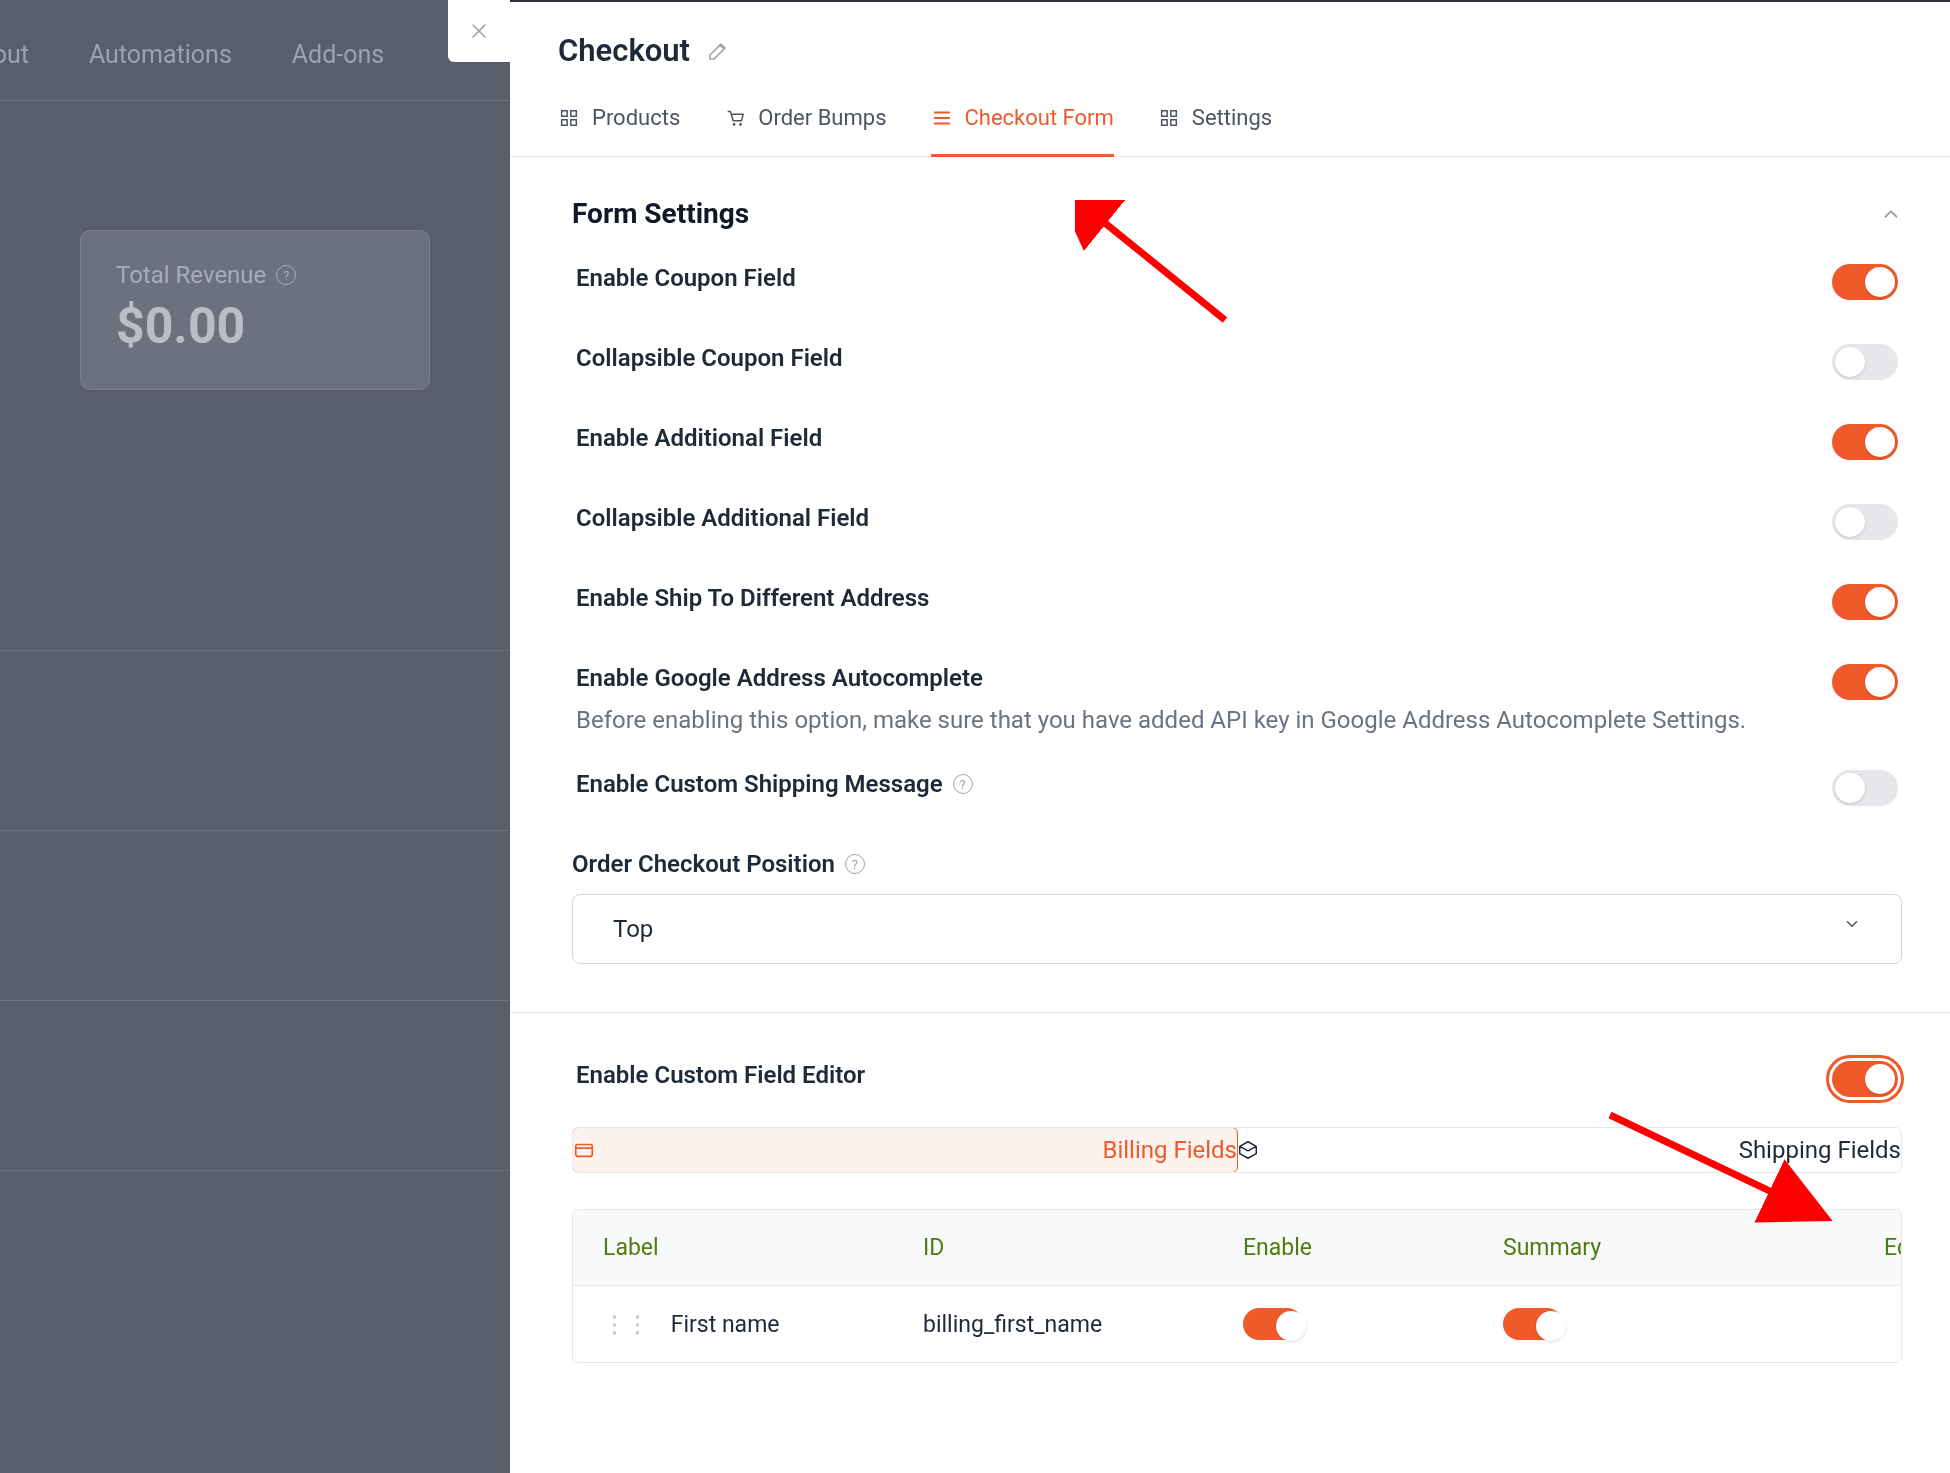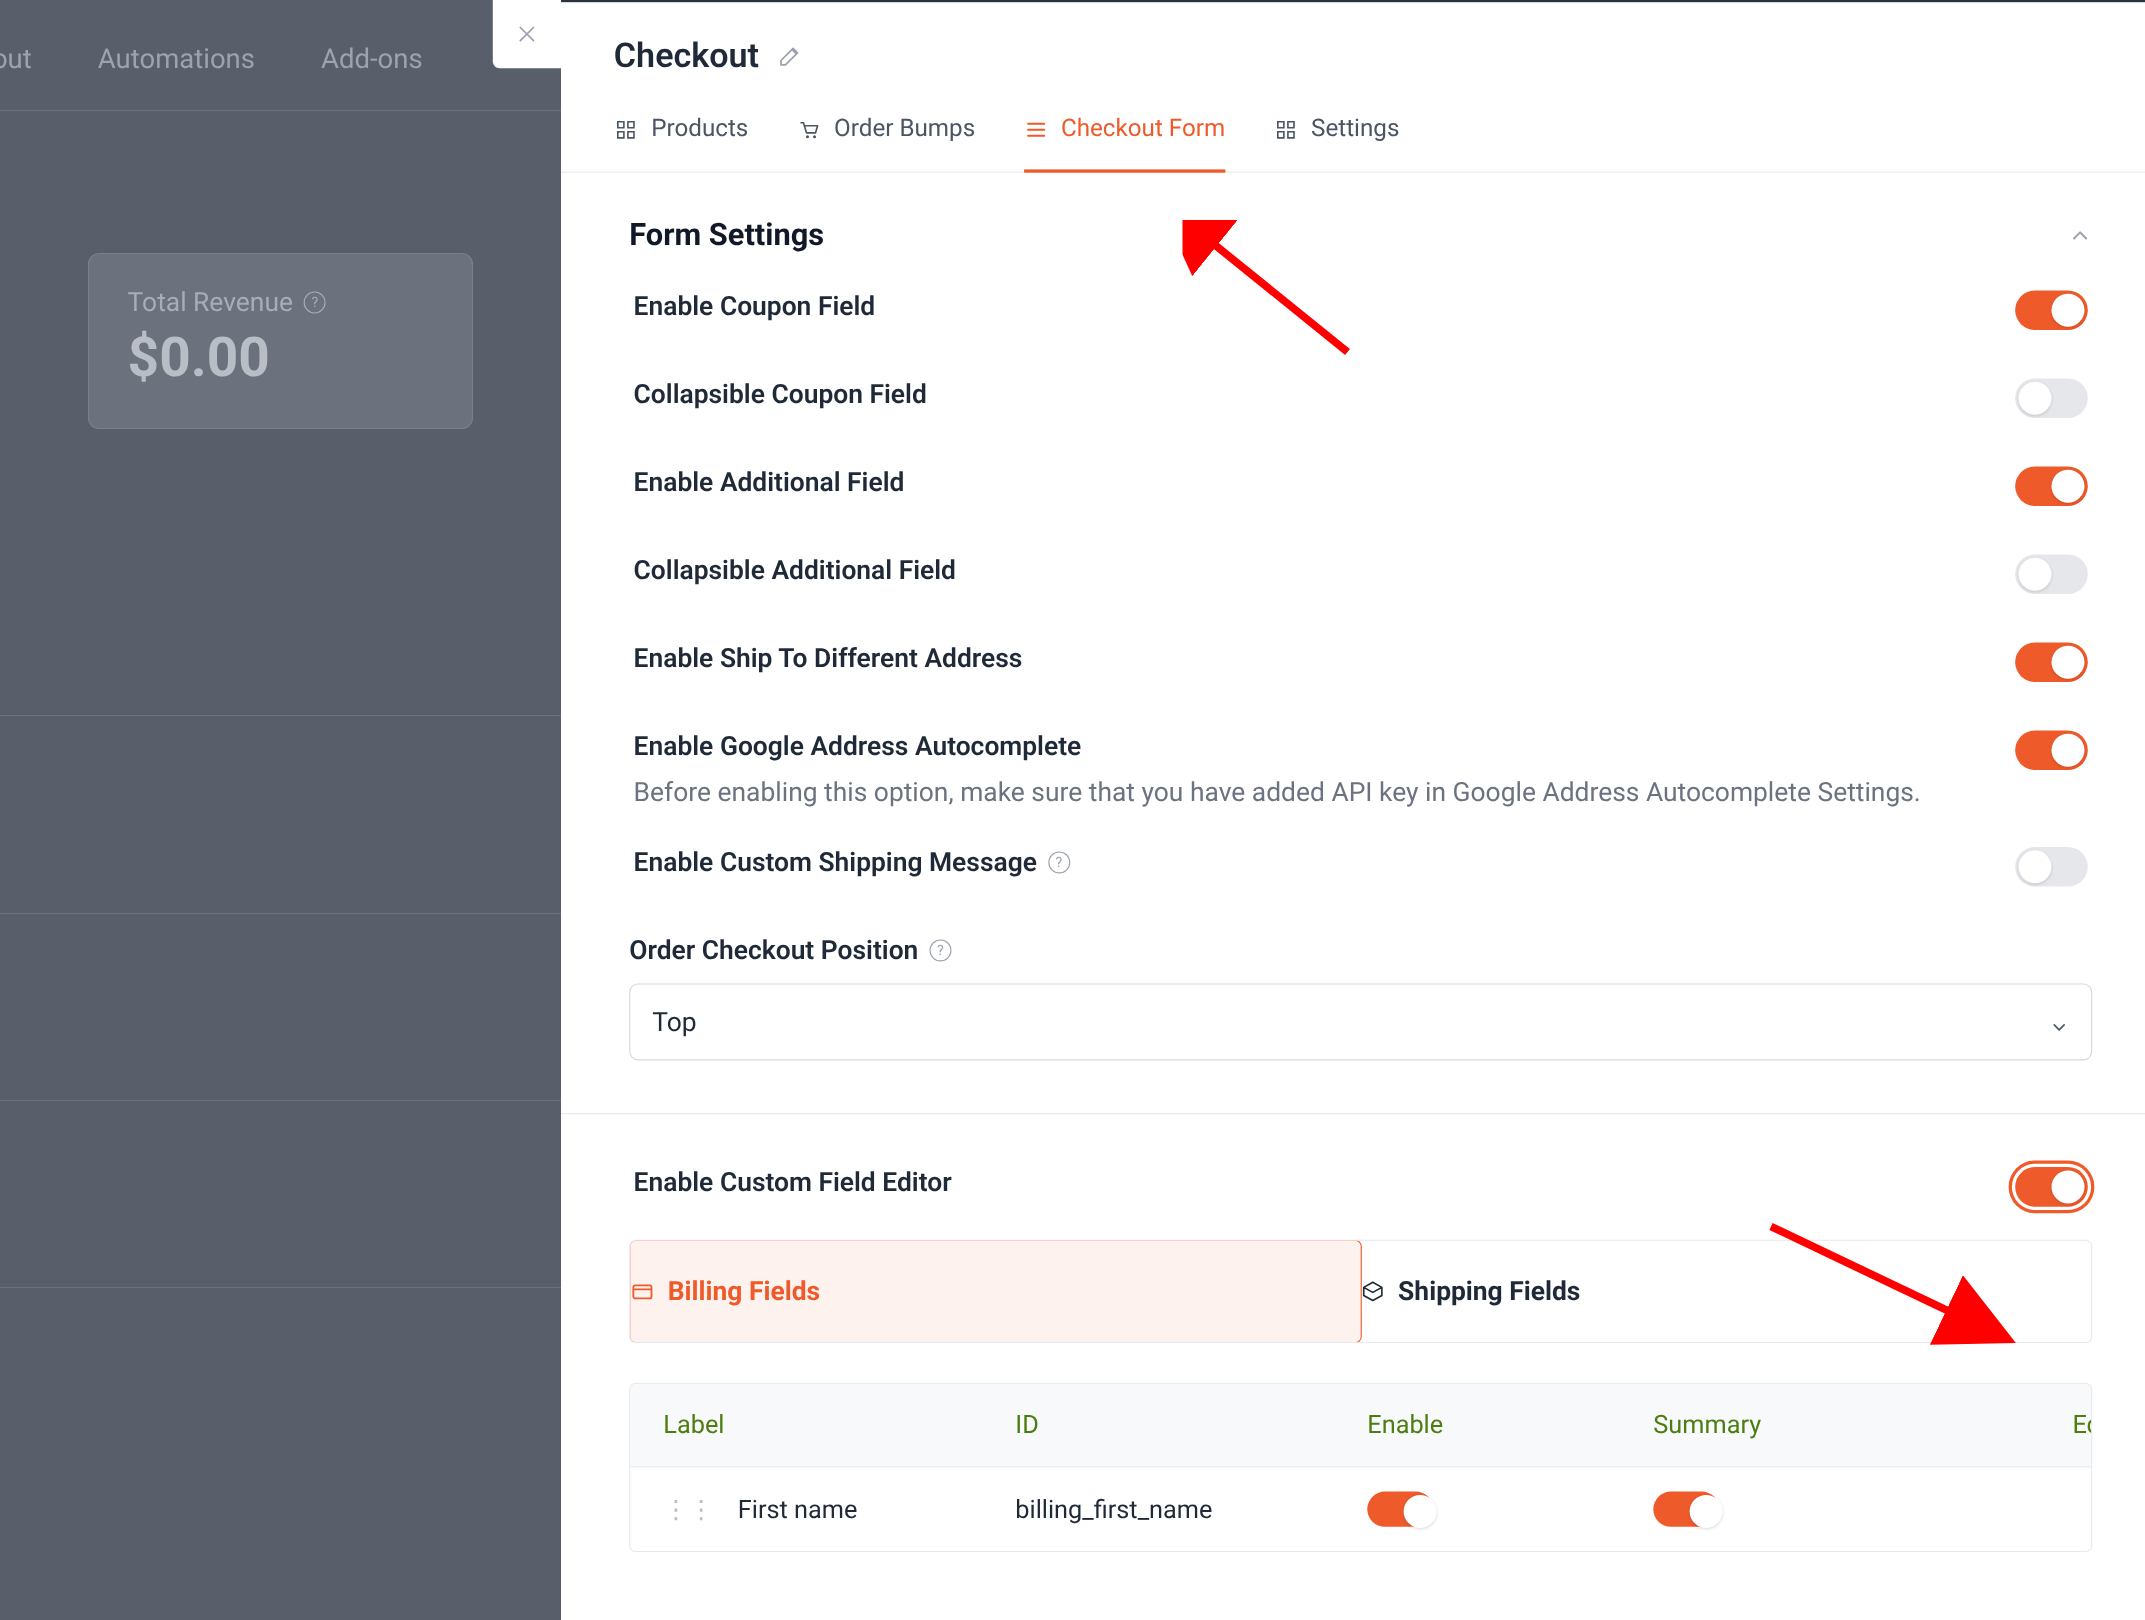--- a/index.html
+++ b/index.html
@@ -211,53 +211,53 @@
     .toggle.on::after { left: 33px; }
     .toggle.ring {
       box-shadow: 0 0 0 3px #fff, 0 0 0 6px #ef5a2a;
     }
     
     .select-label { font-size: 24px; font-weight: 600; display: flex; align-items: center; gap: 10px; margin-bottom: 16px; }
     .select {
       width: 100%;
       border: 1px solid #d4d8de;
       border-radius: 8px;
-      padding: 20px 20px;
+      padding: 20px 40px;
       font-size: 24px;
       color: #1f2937;
       display: flex;
       justify-content: space-between;
-      align-items: flex-end;
+      align-items: flex-start;
       cursor: pointer;
       background: #fff;
     }
     
     .section-divider {
       height: 1px;
       background: #e6e8eb;
       margin: 48px -48px 48px -62px;
     }
     
     .field-tabs {
       display: flex;
       border: 1px solid #e6e8eb;
       border-radius: 6px;
       overflow: hidden;
       margin-top: 24px;
     }
     .field-tab {
       flex: 1;
       text-align: center;
-      padding: 32px 0;
-      font-size: 24px;
-      font-weight: 700;
-      cursor: pointer;
-      display: flex;
-      align-items: center;
-      justify-content: flex-start;
+      padding: 8px 0;
+      font-size: 24px;
+      font-weight: 400;
+      cursor: pointer;
+      display: flex;
+      align-items: center;
+      justify-content: space-between;
       gap: 12px;
       color: #1f2937;
     }
     .field-tab.active {
       background: #fef2ee;
       color: #ef5a2a;
       border: 1px solid #ef5a2a;
       border-radius: 6px;
       margin: -1px;
     }

